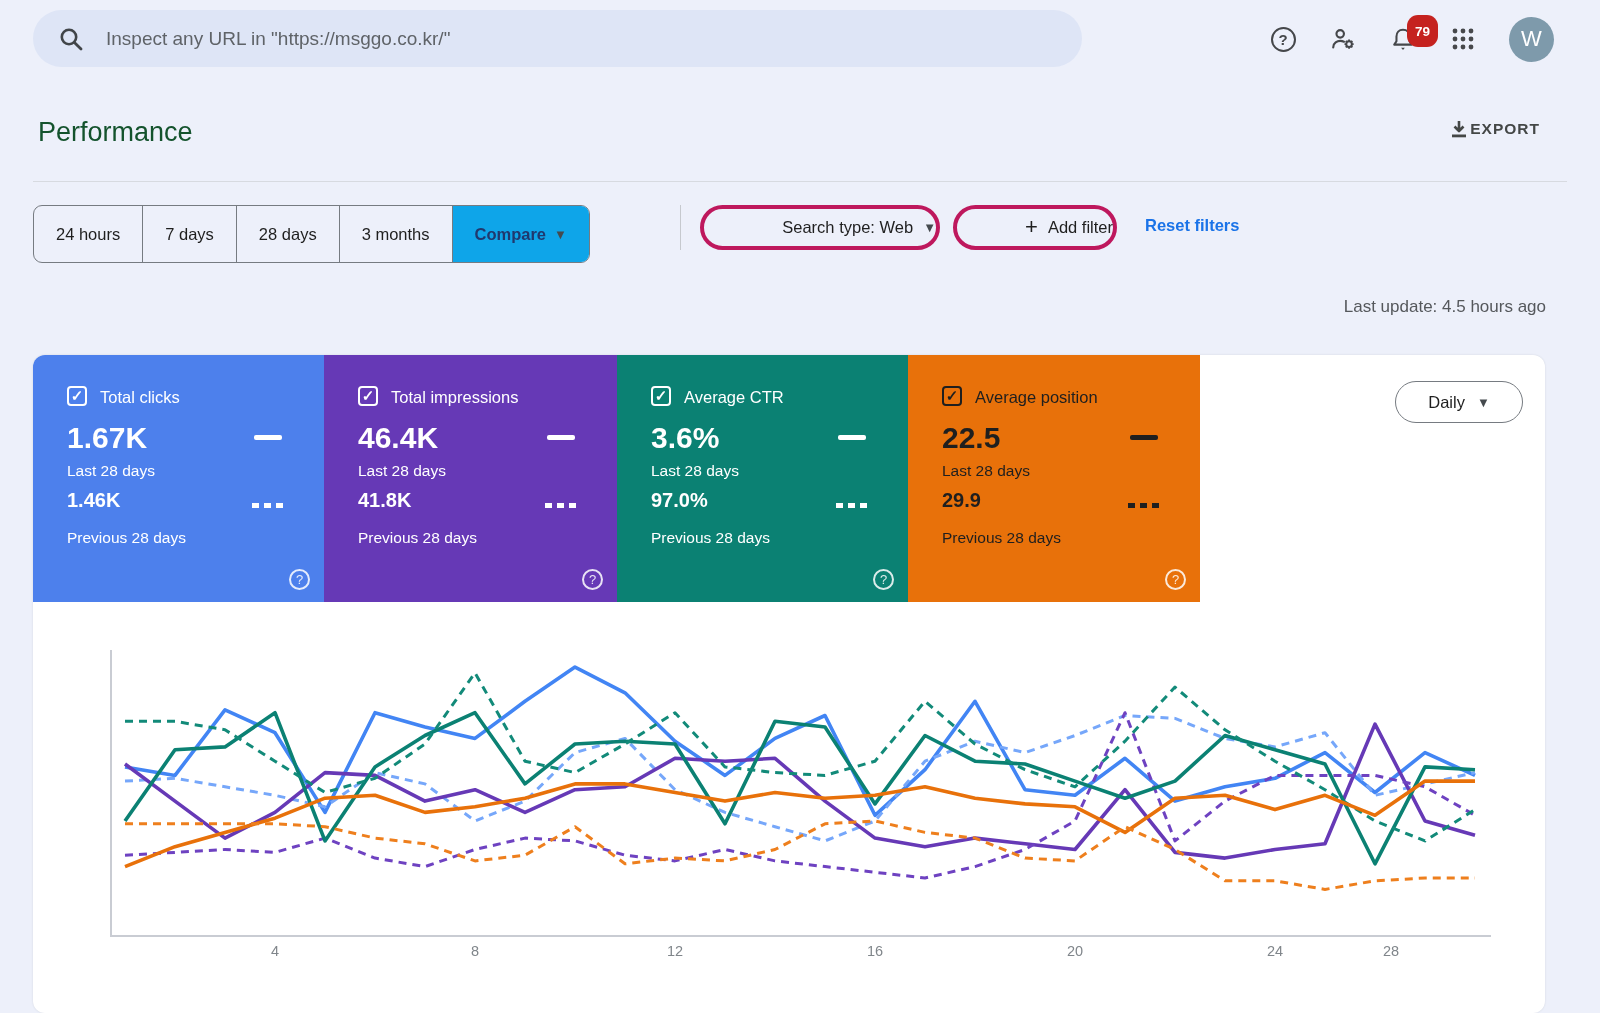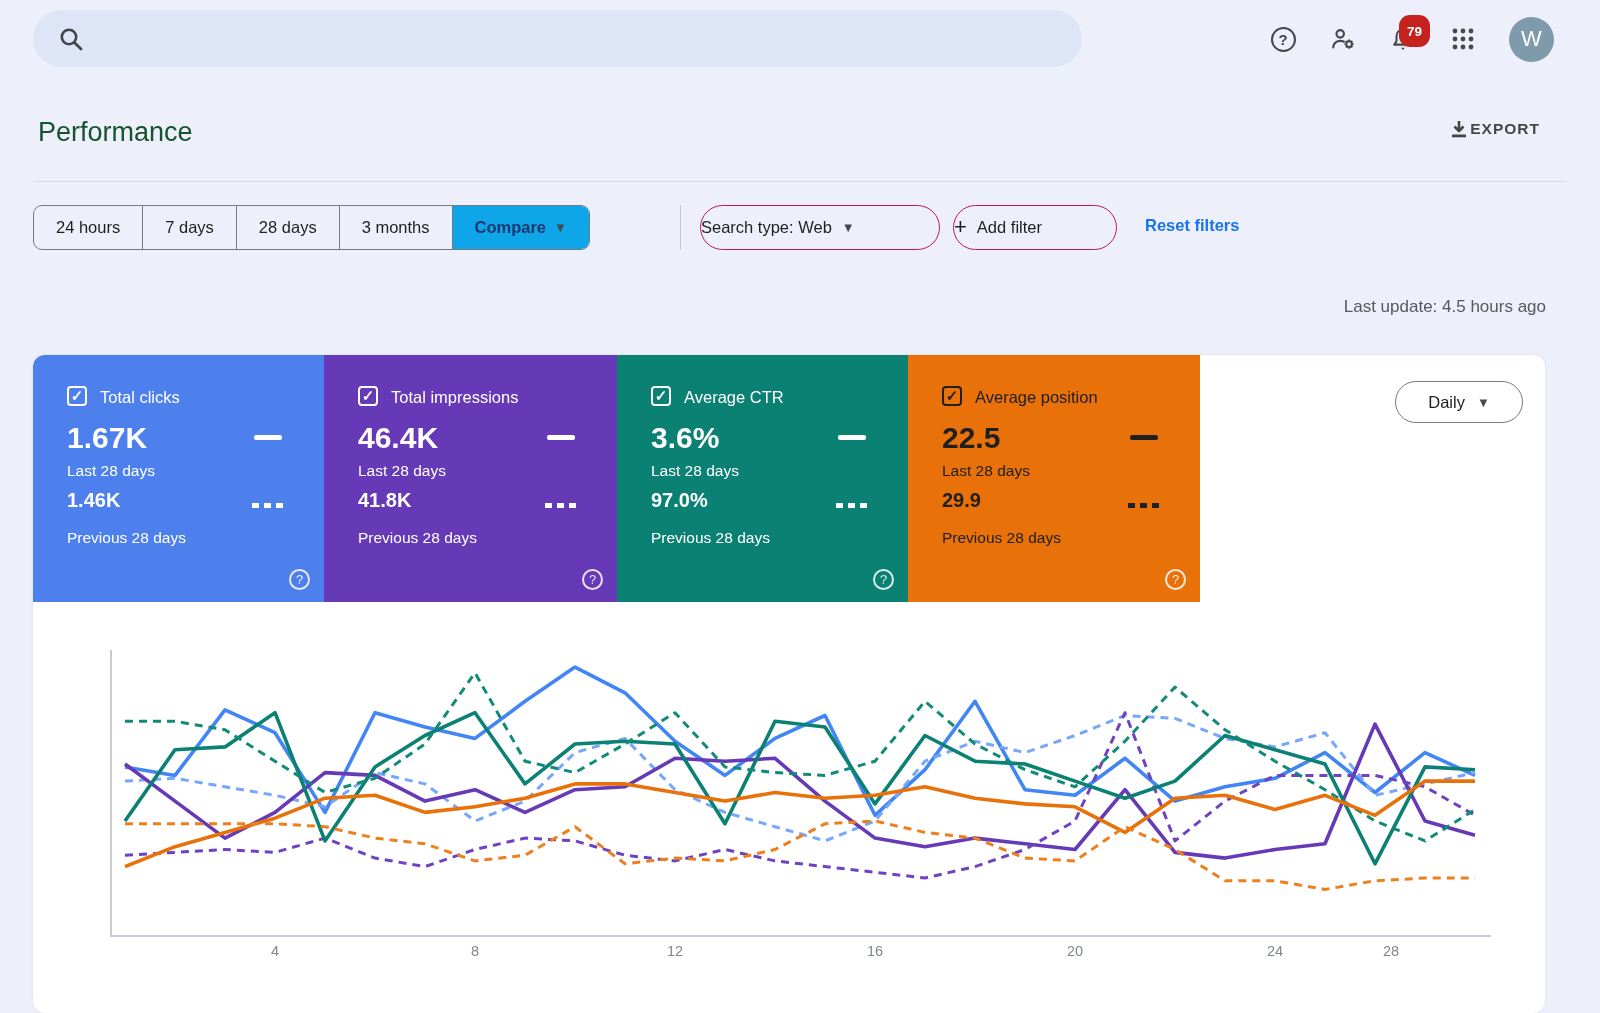--- a/index.html
+++ b/index.html
@@ -26,51 +26,51 @@
   .searchbar input::placeholder { color:#5f6368; opacity:1; }
   .topicons { position:absolute; top:0; right:46px; height:78px; display:flex; align-items:center; gap:32px; }
   .icon-btn { width:28px; height:28px; display:flex; align-items:center; justify-content:center; position:relative; cursor:pointer; }
   .help-ring {
     width:25px; height:25px; border:2.2px solid #45474a; border-radius:50%;
     display:flex; align-items:center; justify-content:center;
     font-size:15px; font-weight:bold; color:#45474a;
   }
   .bell-wrap { position:relative; }
   .badge {
-    position:absolute; top:-10px; left:10px; min-width:31px; height:21px;
+    position:absolute; top:-10px; left:18px; min-width:31px; height:21px;
     border-radius:11px; color:#fff; font-size:13.5px; font-weight:bold;
     display:flex; align-items:center; justify-content:center; padding:16px 5px;
   }
   .avatar {
     width:45px; height:45px; border-radius:50%;
     display:flex; align-items:center; justify-content:center;
     color:#fff; font-size:22px;
   }
   
   .page-title { position:absolute; left:38px; top:117px; font-size:27px; color:#14532d; }
   .export-btn {
     position:absolute; right:60px; top:118px; display:flex; align-items:center; 
     color:#444746; font-size:15.5px; font-weight:bold; letter-spacing:1px; cursor:pointer;
   }
   .hr { position:absolute; left:33px; right:33px; top:181px; height:1px; background:#d7dae0; }
   
   .seg {
-    position:absolute; left:33px; top:205px; height:45px; display:flex;
+    position:absolute; left:33px; top:205px; height:58px; display:flex;
     border:1px solid #767b81; border-radius:9px; overflow:hidden; background:transparent;
   }
   .seg .opt {
     display:flex; align-items:center; justify-content:center; gap:8px;
     font-size:16.5px; color:#1f1f1f; border-left:1px solid #767b81; cursor:pointer;
     padding:0 22px;
   }
   .seg .opt:first-child { border-left:none; }
   .vsep { position:absolute; left:680px; top:205px; width:1px; height:45px; background:#c6c9ce; }
   .chip {
-    position:absolute; top:205px; height:45px; border:1px solid #be185d; border-radius:23px;
-    display:flex; align-items:center; justify-content:flex-start; gap:10px;
+    position:absolute; top:205px; height:45px; border:4px solid #be185d; border-radius:23px;
+    display:flex; align-items:center; justify-content:flex-end; gap:10px;
     font-size:16.5px; color:#1f1f1f; cursor:pointer; background:transparent;
   }
   .chip.searchtype { left:700px; width:240px; }
   .chip.addfilter { left:953px; width:164px; }
   .link { position:absolute; left:1145px; top:216px; font-size:16.5px; font-weight:bold; cursor:pointer; }
   .caret { font-size:13px; color:#454a4e; }
   .plus { font-size:22px; font-weight:normal; color:#1f1f1f; margin-top:-2px; }
   .last-update { position:absolute; right:54px; top:297px; font-size:17px; color:#55585c; }
   
   .panel {
@@ -111,20 +111,21 @@
   .tick { position:absolute; top:588px; width:40px; text-align:center; font-size:14.5px; color:#80868b; }
 </style>
 </head>
 <body>
 
 <div class="searchbar">
   <svg width="26" height="26" viewBox="0 0 26 26">
     <circle cx="11" cy="11" r="7.2" fill="none" stroke="#414549" stroke-width="2.6"></circle>
     <line x1="16.4" y1="16.4" x2="23" y2="23" stroke="#414549" stroke-width="2.8" stroke-linecap="round"></line>
   </svg>
+  <input type="text" placeholder="Inspect any URL in &quot;https://msggo.co.kr/&quot;" style="">
 </div>
 
 <div class="topicons">
   <div class="icon-btn">
     <div class="help-ring">?</div>
   </div>
   <div class="icon-btn">
     <svg width="30" height="30" viewBox="0 0 30 30">
       <circle cx="12" cy="9.5" r="4" fill="none" stroke="#45474a" stroke-width="2.3"></circle>
       <path d="M4.5 24 c0-5 4.5-7 7.5-7 c1.4 0 2.8 .3 4 .9" fill="none" stroke="#45474a" stroke-width="2.3" stroke-linecap="round"></path>

